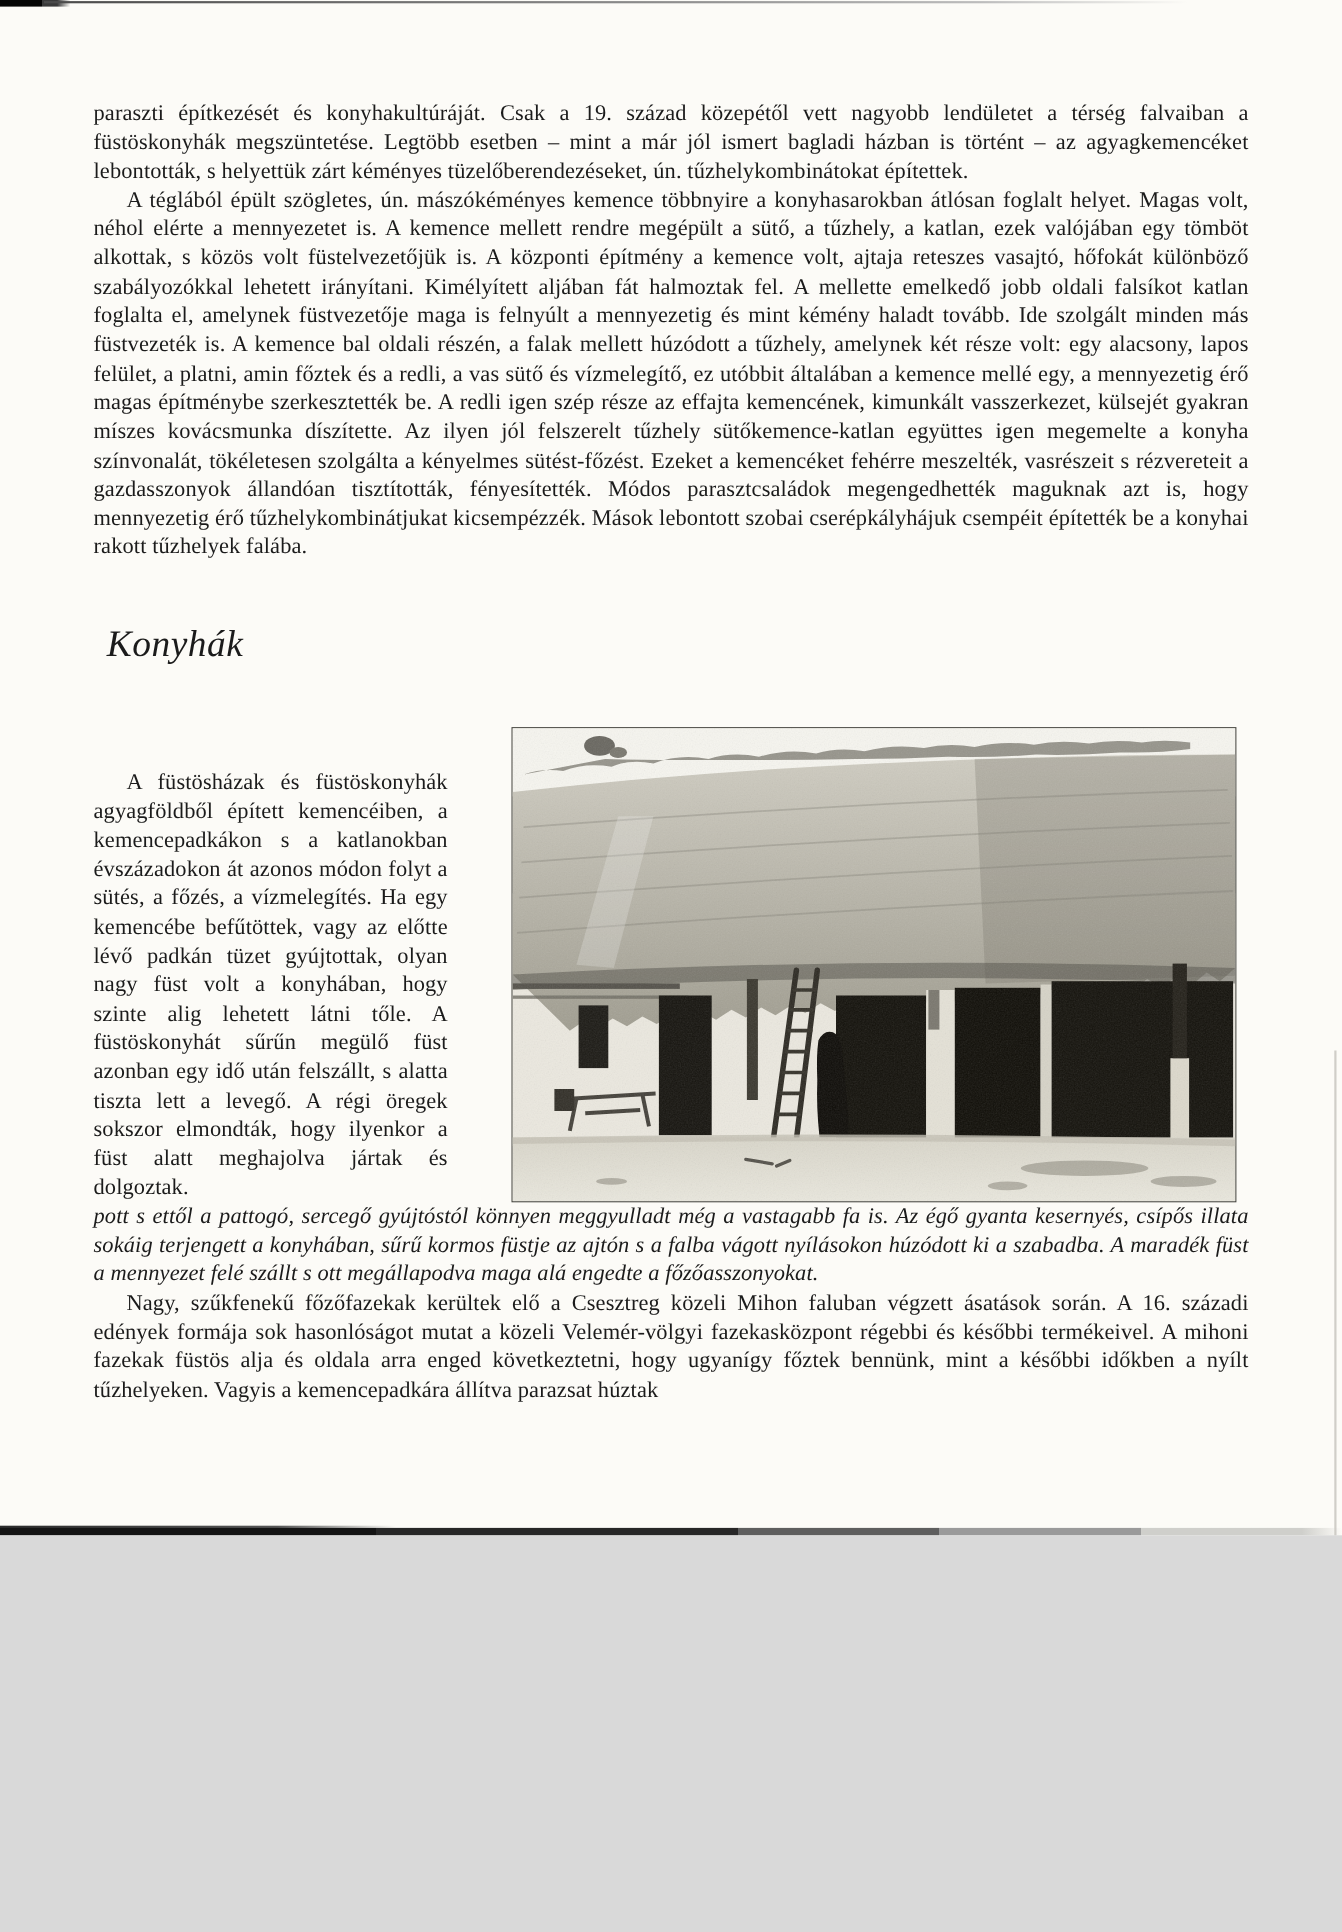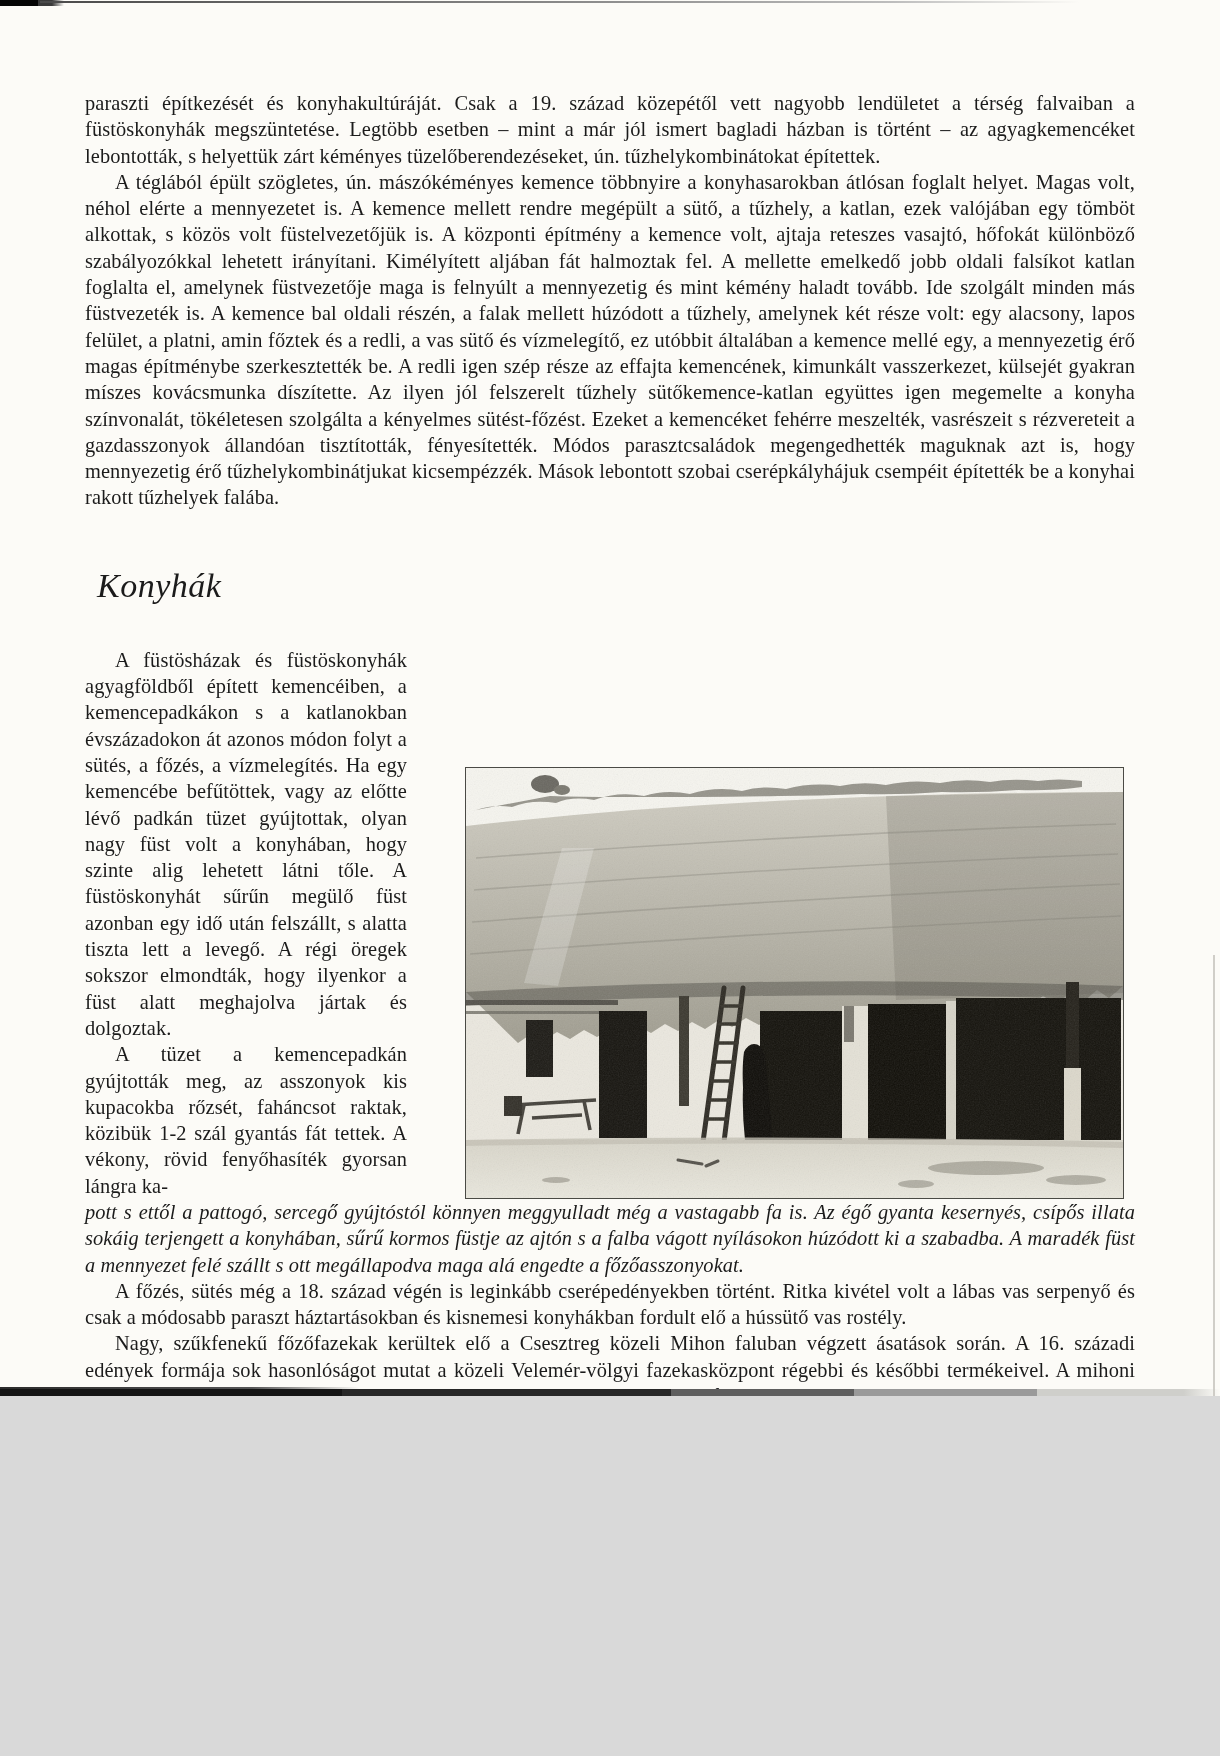--- a/index.html
+++ b/index.html
@@ -83,21 +83,20 @@
   <div class="content">
 
     <p class="body-text">paraszti építkezését és konyhakultúráját. Csak a 19. század közepétől vett nagyobb lendületet a térség falvaiban a füstöskonyhák megszüntetése. Legtöbb esetben – mint a már jól ismert bagladi házban is történt – az agyagkemencéket lebontották, s helyettük zárt kéményes tüzelőberendezéseket, ún. tűzhelykombinátokat építettek.</p>
     <p class="body-text indent">A téglából épült szögletes, ún. mászókéményes kemence többnyire a konyhasarokban átlósan foglalt helyet. Magas volt, néhol elérte a mennyezetet is. A kemence mellett rendre megépült a sütő, a tűzhely, a katlan, ezek valójában egy tömböt alkottak, s közös volt füstelvezetőjük is. A központi építmény a kemence volt, ajtaja reteszes vasajtó, hőfokát különböző szabályozókkal lehetett irányítani. Kimélyített aljában fát halmoztak fel. A mellette emelkedő jobb oldali falsíkot katlan foglalta el, amelynek füstvezetője maga is felnyúlt a mennyezetig és mint kémény haladt tovább. Ide szolgált minden más füstvezeték is. A kemence bal oldali részén, a falak mellett húzódott a tűzhely, amelynek két része volt: egy alacsony, lapos felület, a platni, amin főztek és a redli, a vas sütő és vízmelegítő, ez utóbbit általában a kemence mellé egy, a mennyezetig érő magas építménybe szerkesztették be. A redli igen szép része az effajta kemencének, kimunkált vasszerkezet, külsejét gyakran míszes kovácsmunka díszítette. Az ilyen jól felszerelt tűzhely sütőkemence-katlan együttes igen megemelte a konyha színvonalát, tökéletesen szolgálta a kényelmes sütést-főzést. Ezeket a kemencéket fehérre meszelték, vasrészeit s rézvereteit a gazdasszonyok  állandóan tisztították, fényesítették. Módos parasztcsaládok megengedhették maguknak azt is, hogy mennyezetig érő tűzhelykombinátjukat kicsempézzék. Mások lebontott szobai cserépkályhájuk csempéit építették be a konyhai rakott tűzhelyek falába.</p>
 
     <h2 class="section-heading">Konyhák</h2>
 
     <div class="columns">
       <div class="col-left">
         <p class="body-text indent">A füstösházak és füstöskonyhák agyagföldből épített kemencéiben, a kemencepadkákon s a katlanokban évszázadokon át azonos módon folyt a sütés, a főzés, a vízmelegítés. Ha egy kemencébe befűtöttek, vagy az előtte lévő padkán tüzet gyújtottak, olyan nagy füst volt a konyhában, hogy szinte alig lehetett látni tőle. A füstöskonyhát sűrűn megülő füst azonban egy idő után felszállt, s alatta tiszta lett a levegő. A régi öregek sokszor elmondták, hogy ilyenkor a füst alatt meghajolva jártak és dolgoztak.</p>
-        <p class="body-text indent">A tüzet a kemencepadkán gyújtották meg, az asszonyok kis kupacokba rőzsét, faháncsot raktak, közibük 1-2 szál gyantás fát tettek. A vékony, rövid fenyőhasíték gyorsan lángra ka-</p>
       </div>
 
       <figure class="col-right">
         <div class="photo-frame">
           <svg width="657" height="430" viewBox="0 0 657 430" xmlns="http://www.w3.org/2000/svg">
             <defs>
               <linearGradient id="roofGrad" x1="0" y1="0" x2="0" y2="1">
                 <stop offset="0" stop-color="#cfccc1"></stop>
                 <stop offset="0.6" stop-color="#b3b0a4"></stop>
                 <stop offset="1" stop-color="#a09d90"></stop>
@@ -192,21 +191,20 @@
               <ellipse cx="90" cy="412" rx="14" ry="3"></ellipse>
             </g>
 
             <rect x="0" y="0" width="657" height="430" filter="url(#grain)"></rect>
           </svg>
         </div>
       </figure>
     </div>
 
     <p class="body-text after-columns">pott s ettől a pattogó, sercegő gyújtóstól könnyen meggyulladt még a vastagabb fa is. Az égő gyanta kesernyés, csípős illata sokáig terjengett a konyhában, sűrű kormos füstje az ajtón s a falba vágott nyílásokon húzódott ki a szabadba. A maradék füst a mennyezet felé szállt s ott megállapodva maga alá engedte a főzőasszonyokat.</p>
-    <p class="body-text indent">A főzés, sütés még a 18. század végén is leginkább cserépedényekben történt. Ritka kivétel volt a lábas vas serpenyő és csak a módosabb paraszt háztartásokban és kisnemesi konyhákban fordult elő a hússütő vas rostély.</p>
     <p class="body-text indent">Nagy, szűkfenekű főzőfazekak kerültek elő a Csesztreg közeli Mihon faluban végzett ásatások során. A 16. századi edények formája sok hasonlóságot mutat a közeli Velemér-völgyi fazekasközpont régebbi és későbbi termékeivel. A mihoni fazekak füstös alja és oldala arra enged következtetni, hogy ugyanígy főztek bennünk, mint a későbbi időkben a nyílt tűzhelyeken. Vagyis a kemencepadkára állítva parazsat húztak</p>
 
   </div>
 
   <div class="page-number">52</div>
 
   <div class="artifact-bottom-thick"></div>
   <div class="artifact-bottom"></div>
   <div class="artifact-right"></div>
 

